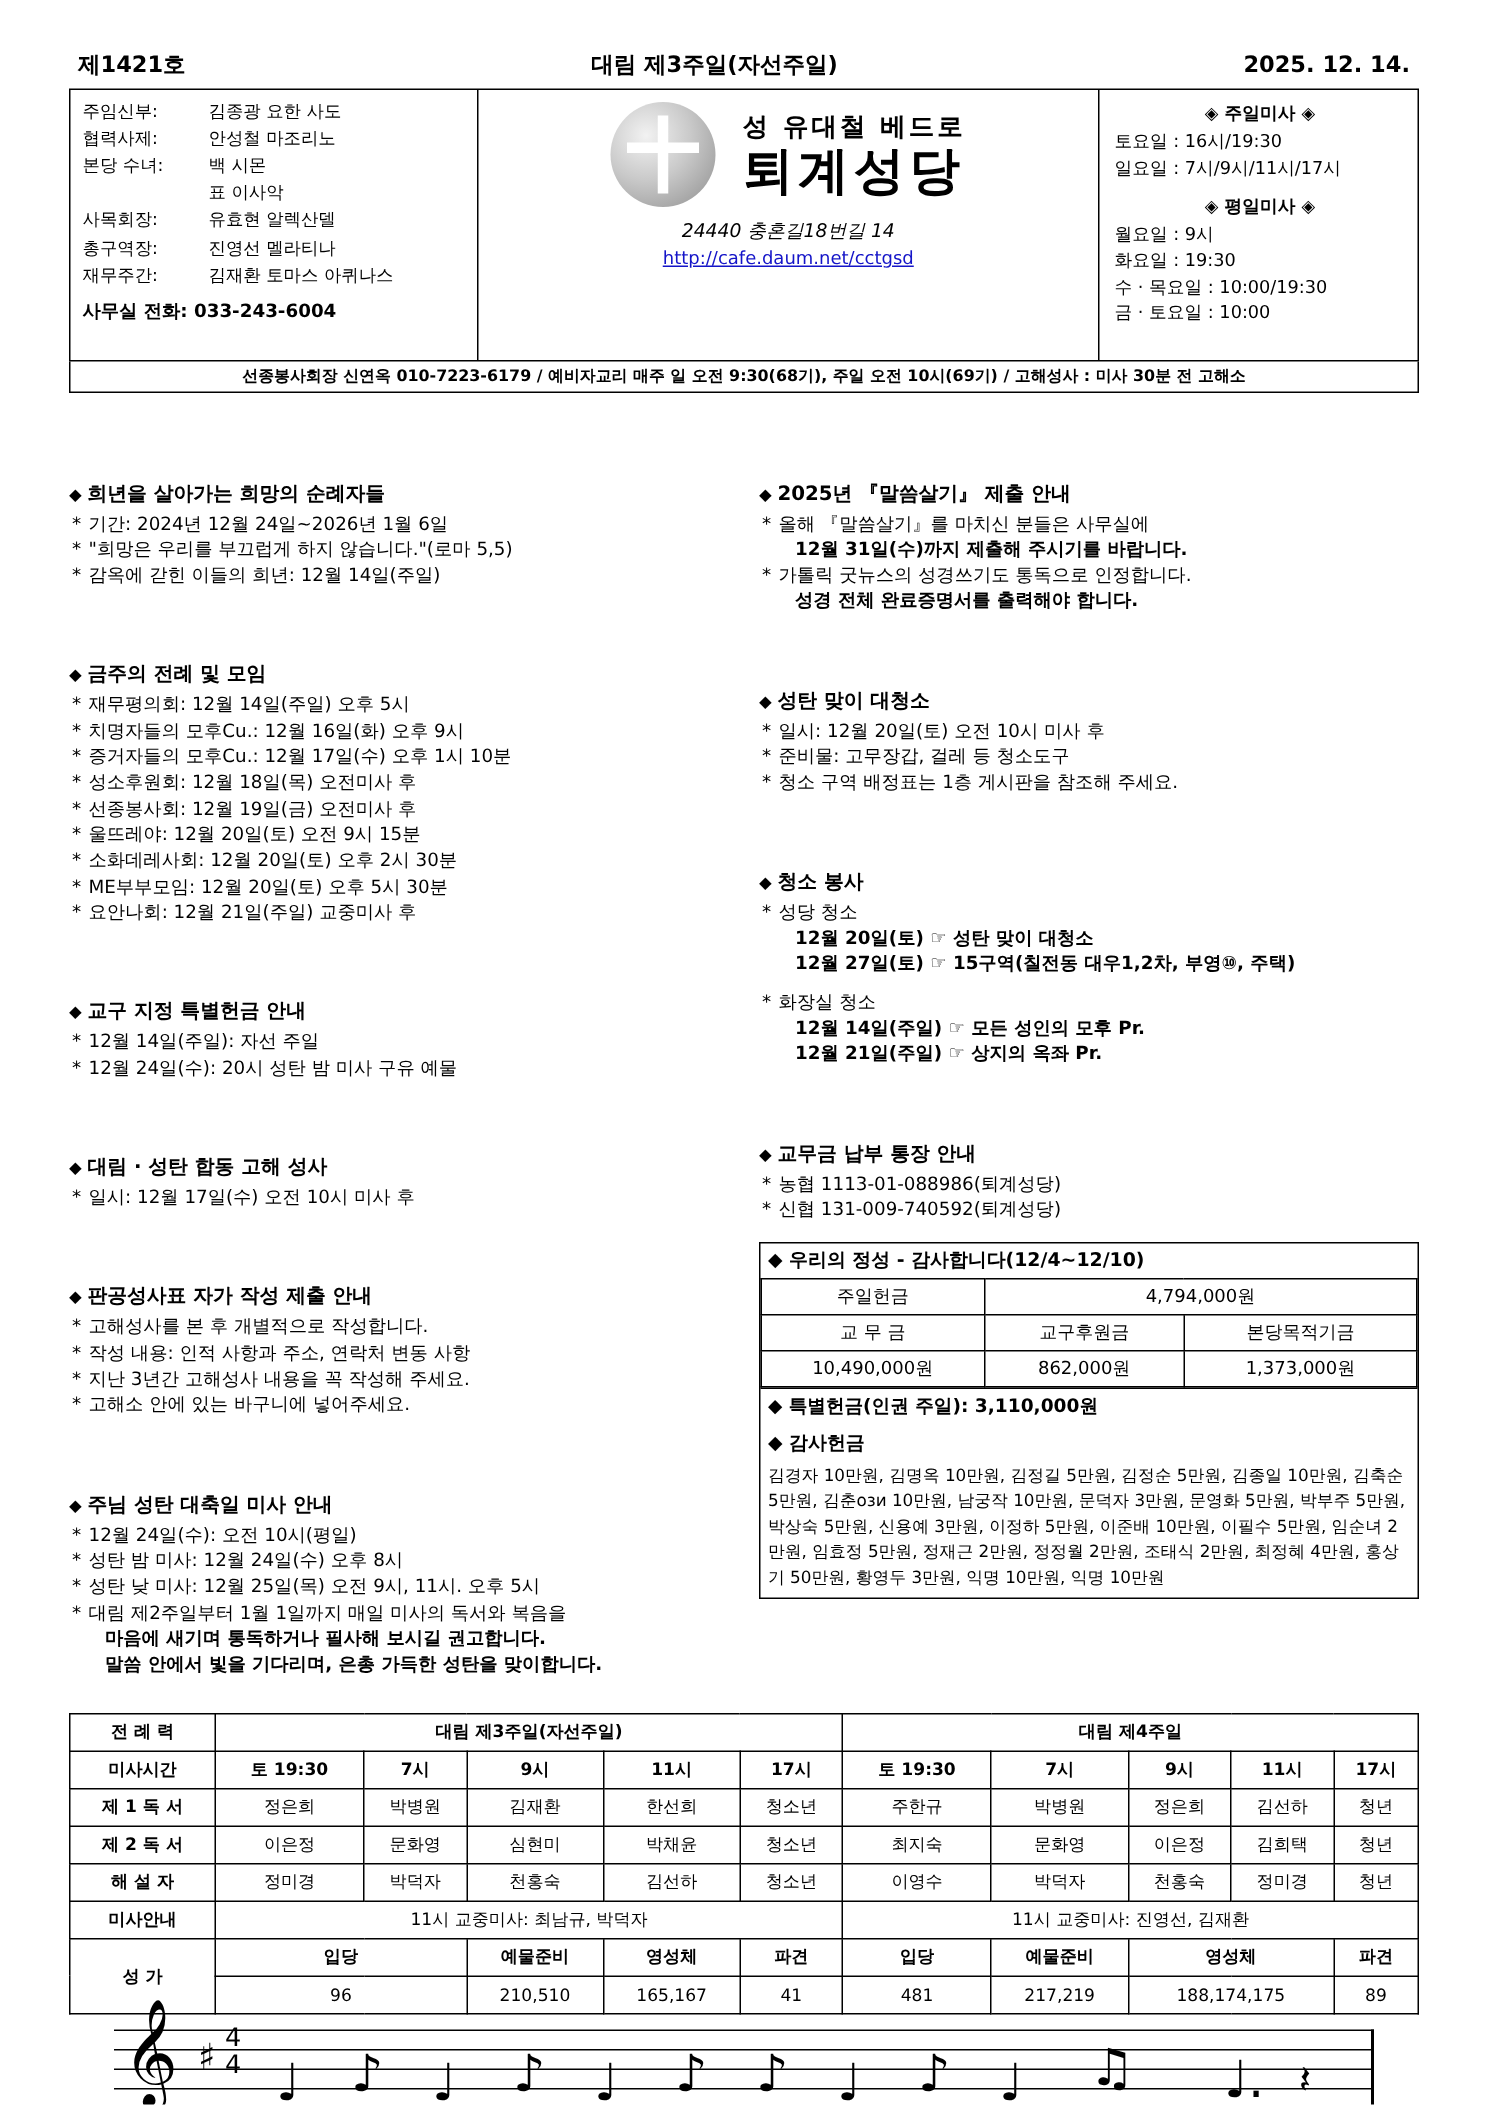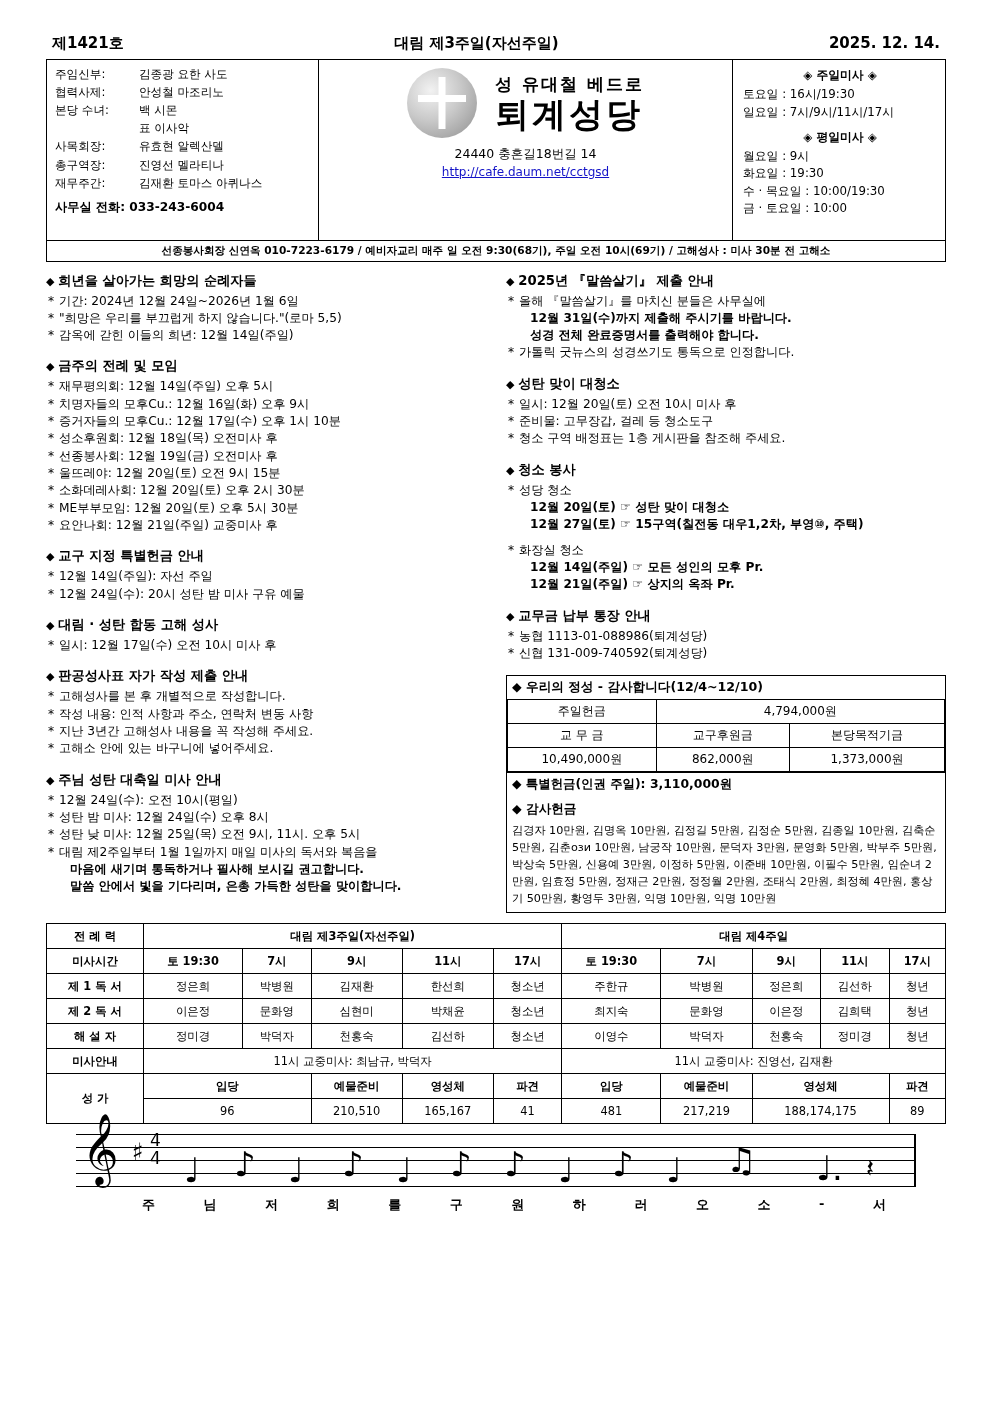--- a/index.html
+++ b/index.html
@@ -14,29 +14,29 @@
   .mh-left td.lbl{width:84px;}
   .mh-office{font-size:12.2px;font-weight:bold;margin-top:7px;}
   .mh-center{flex:1;border-right:1.6px solid #000;box-sizing:border-box;padding:8px 6px 4px 6px;text-align:center;position:relative;}
   .logo-row{display:flex;align-items:center;justify-content:center;gap:18px;}
   .logo{width:70px;height:70px;border-radius:50%;background:radial-gradient(circle at 34% 32%,#f2f2f2 0%,#c9c9c9 45%,#8d8d8d 100%);position:relative;flex:none;}
   .logo:before{content:"";position:absolute;left:50%;top:9px;width:7px;height:52px;background:#fff;transform:translateX(-50%);}
   .logo:after{content:"";position:absolute;top:27px;left:11px;width:48px;height:7px;background:#fff;}
   .church-txt{text-align:left;}
   .church-sub{font-size:17px;font-weight:bold;letter-spacing:2px;}
   .church-name{font-size:34px;font-weight:bold;letter-spacing:3px;line-height:1.08;}
-  .addr{font-size:12.5px;margin-top:8px;}
+  .addr{font-size:12.5px;margin-top:8px;font-style:italic;}
   .url{font-size:12px;color:#1414c8;text-decoration:underline;margin-top:2px;}
   .mh-right{width:212px;box-sizing:border-box;padding:6px 8px 21px 10px;font-size:11.8px;}
   .mh-right .hd{text-align:center;font-weight:bold;margin:2px 0 3px 0;}
   .mh-right .row{margin:1.5px 0;white-space:nowrap;}
   .notice-bar{border:1.6px solid #000;border-top:none;font-size:10.6px;padding:3px 6px;text-align:center;font-weight:bold;}
   .cols{display:flex;gap:20px;margin-top:10px;}
   .col{width:calc(50% - 10px);}
-  .sec{margin-bottom:13px;}
+  .sec{margin-bottom:13px;margin-top:48px;}
   .sec-h{font-size:13.2px;font-weight:bold;margin-bottom:3px;}
   .sec-h:before{content:"◆ ";font-size:11px;}
   .li{font-size:12.2px;line-height:1.42;padding-left:13px;position:relative;}
   .li.star:before{content:"*";position:absolute;left:2px;}
   .li.sub{padding-left:24px;font-weight:bold;}
   .tbl{width:100%;border-collapse:collapse;font-size:12px;margin-top:3px;}
   .tbl td{border:1px solid #000;padding:3px 4px;text-align:center;}
   .box{border:1px solid #000;margin-top:4px;}
   .box .bh{font-size:12.6px;font-weight:bold;padding:3px 5px;}
   .box .bh:before{content:"◆ ";}
@@ -178,22 +178,22 @@
         <div class="li sub">말씀 안에서 빛을 기다리며, 은총 가득한 성탄을 맞이합니다.</div>
       </div>
     </div>
 
     <div class="col">
 
       <div class="sec">
         <div class="sec-h">2025년 『말씀살기』 제출 안내</div>
         <div class="li star">올해 『말씀살기』를 마치신 분들은 사무실에</div>
         <div class="li sub">12월 31일(수)까지 제출해 주시기를 바랍니다.</div>
+        <div class="li star">가톨릭 굿뉴스의 성경쓰기도 통독으로 인정합니다.</div>
         <div class="li sub">성경 전체 완료증명서를 출력해야 합니다.</div>
-        <div class="li star">가톨릭 굿뉴스의 성경쓰기도 통독으로 인정합니다.</div>
       </div>
 
       <div class="sec">
         <div class="sec-h">성탄 맞이 대청소</div>
         <div class="li star">일시: 12월 20일(토) 오전 10시 미사 후</div>
         <div class="li star">준비물: 고무장갑, 걸레 등 청소도구</div>
         <div class="li star">청소 구역 배정표는 1층 게시판을 참조해 주세요.</div>
       </div>
 
       <div class="sec">

